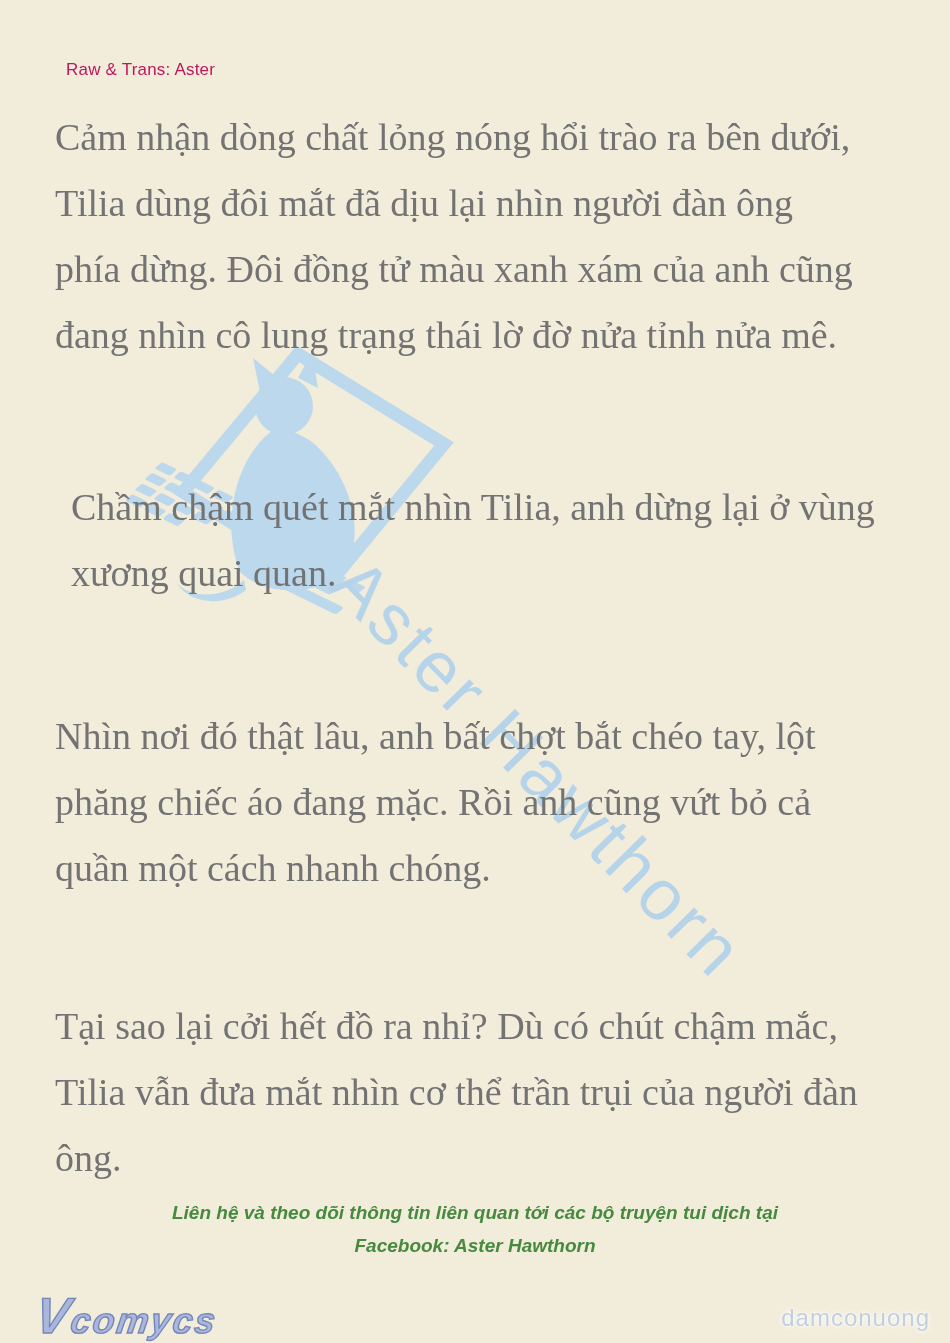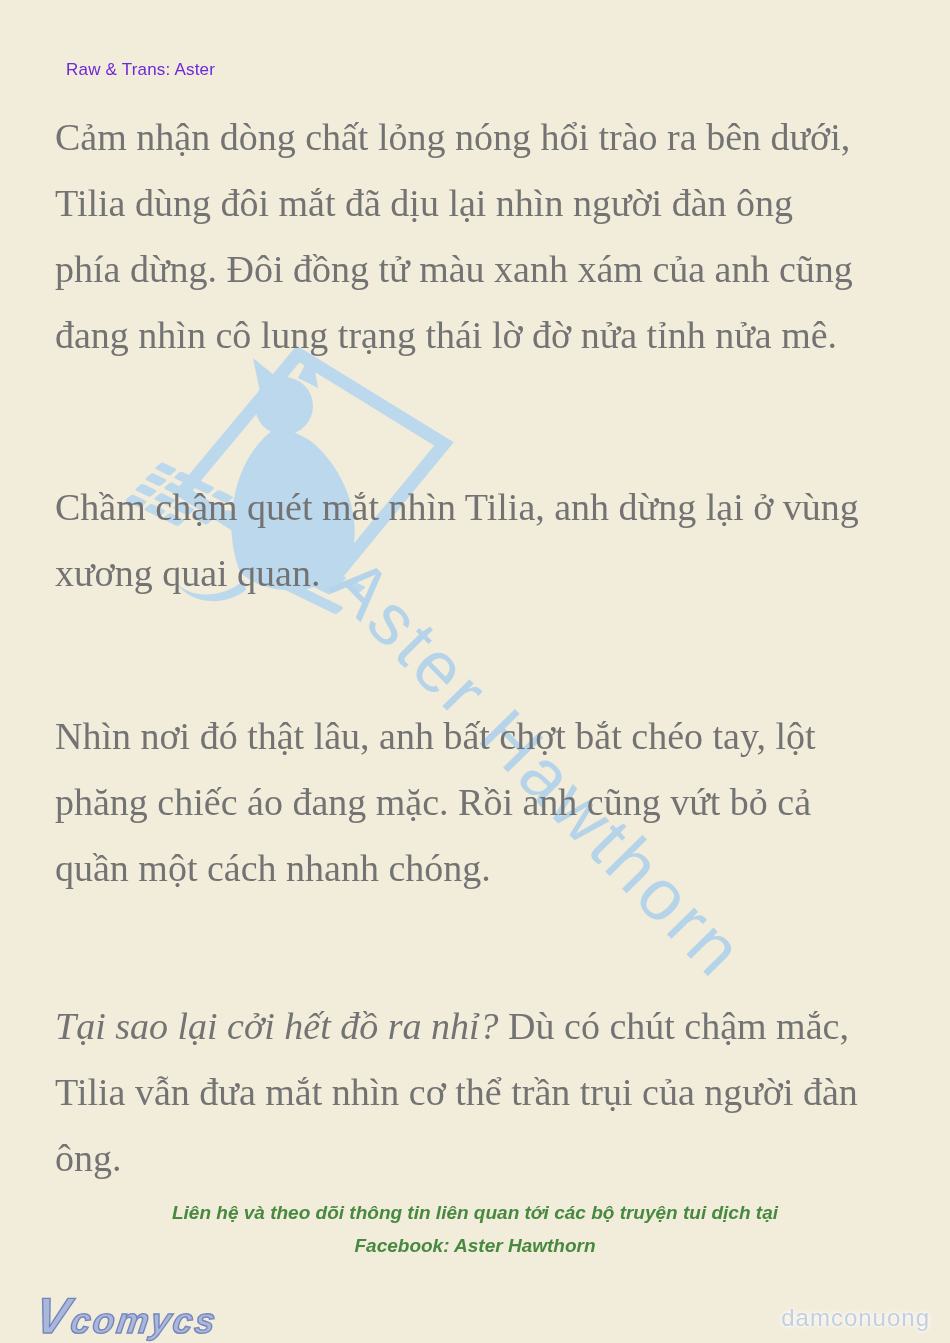--- a/index.html
+++ b/index.html
@@ -7,43 +7,43 @@
     position:relative;
     width:950px;height:1343px;
     background:#f2ecdb;
     overflow:hidden;
     font-family:"Liberation Serif", serif;
   }
   
   .credit{
     position:absolute;left:66px;top:60px;
     font-family:"Liberation Sans", sans-serif;
-    font-size:17px;color:#6d28d9;letter-spacing:.2px;
+    font-size:17px;color:#be185d;letter-spacing:.2px;
   }
   
   .wm-layer{position:absolute;inset:0;z-index:1;pointer-events:none;}
   .wm-cat{position:absolute;left:126px;top:344px;width:335px;height:290px;}
   .wm-diagonal{
     position:absolute;left:374px;top:542px;
     transform:rotate(45.5deg);transform-origin:left top;
     font-family:"Liberation Sans", sans-serif;
     font-size:72px;font-weight:400;letter-spacing:4px;
     color:#b5d3e9;white-space:nowrap;
   }
   
   .bodytext{
     position:absolute;left:55px;top:104px;width:830px;z-index:2;
     font-size:38px;line-height:66px;color:#737373;
   }
   .para{margin:0;}
-  .para.p2{margin-top:106px;}
+  .para.p2{margin-top:106px;margin-left:16px;}
   .para.p3{margin-top:97px;}
   .para.p4{margin-top:92px;}
   .tline{white-space:nowrap;}
-  .lead-italic{font-style:italic;}
+  .lead-italic{}
   
   .footer-notice{
     position:absolute;left:0;right:0;top:1196px;z-index:2;
     text-align:center;
     font-family:"Liberation Sans", sans-serif;
     font-style:italic;font-weight:bold;
     font-size:19px;line-height:33px;
     color:#47893f;
   }
   

